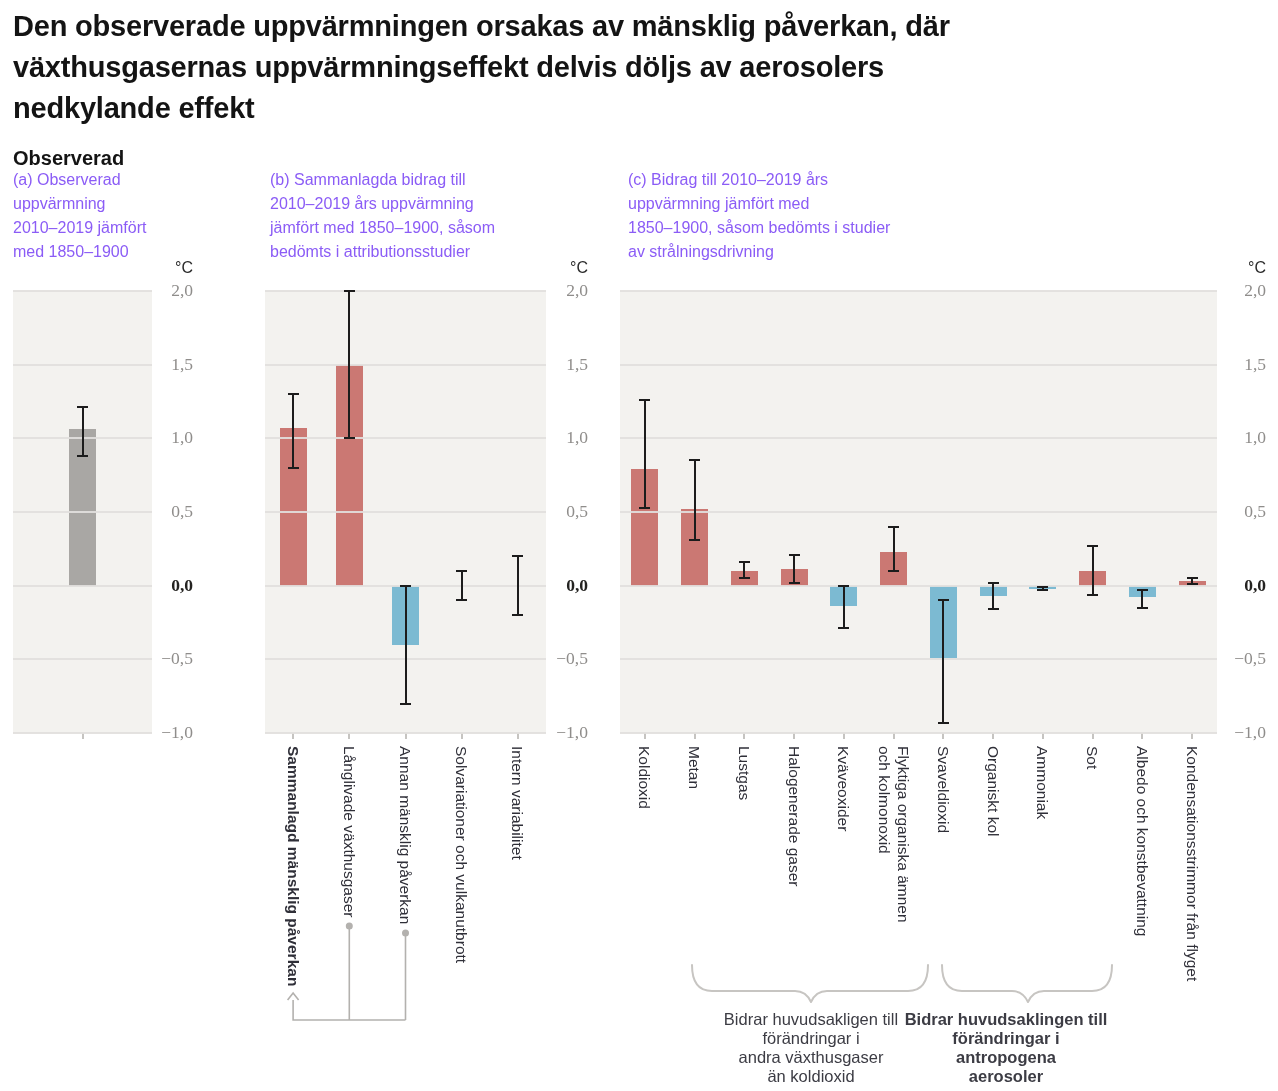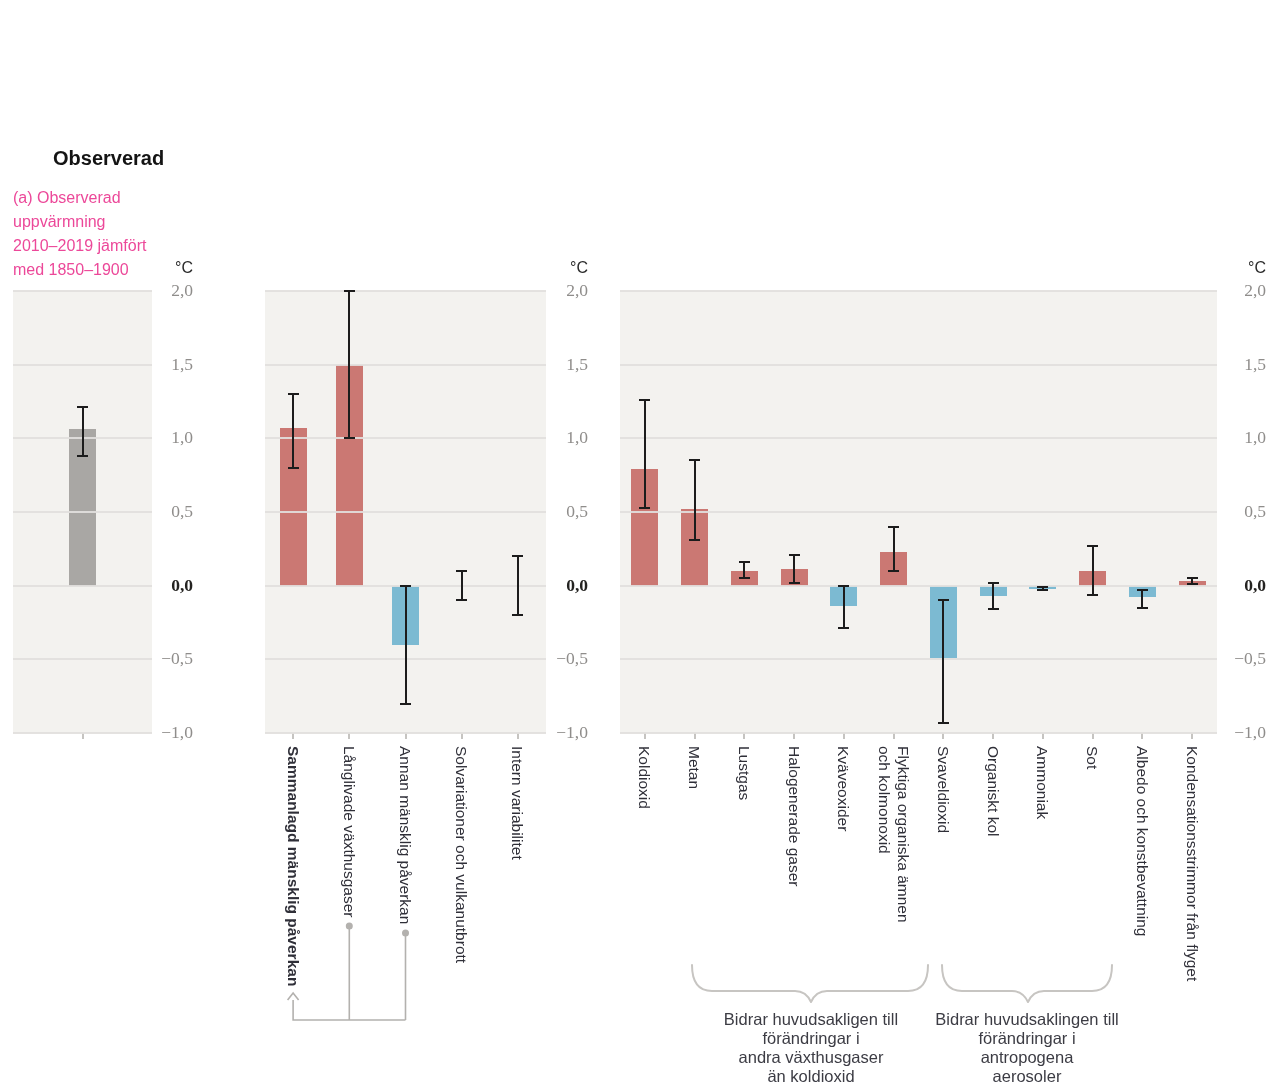--- a/index.html
+++ b/index.html
@@ -9,27 +9,27 @@
     background:#ffffff; overflow:hidden;
     font-family:"Liberation Sans","DejaVu Sans",sans-serif;
   }
   .page-title {
     position:absolute; left:13px; top:6px; width:1180px;
     font-size:29px; line-height:41px; font-weight:700; color:#141414;
     letter-spacing:-0.2px; white-space:pre-line;
   }
   .section-heading {
     position:absolute; top:147px; font-size:20px; font-weight:700;
-    color:#141414; white-space:nowrap;margin-left:40px;
+    color:#141414; white-space:nowrap;
   }
   .sec-observed { left:13px; }
   .sec-contributions { left:270px; }
   .panel-caption {
-    position:absolute; top:186px; font-size:16px; line-height:24px;
-    color:#ec4899; white-space:pre-line;
+    position:absolute; top:168px; font-size:16px; line-height:24px;
+    color:#8b5cf6; white-space:pre-line;
   }
   .cap-a { left:13px; }
   .cap-b { left:270px; }
   .cap-c { left:628px; }
   .unit-label {
     position:absolute; top:259px; width:60px; text-align:right;
     font-size:16px; color:#2b2b2b;
   }
   .plot {
     position:absolute; top:291px; height:442px; background:#f3f2ef;
@@ -57,34 +57,45 @@
     transform:translateX(-50%);
     font-size:15.5px; line-height:19px; color:#2f2f38;
   }
   .cat-label.bold { font-weight:700; }
   .overlay { position:absolute; left:0; top:0; width:1278px; height:1091px; z-index:5; pointer-events:none; }
   .bracket-note {
     position:absolute; top:1010px; width:244px; text-align:center;
     font-size:16.5px; line-height:19px; color:#3c3c44; white-space:pre-line;
   }
   .note-1 { left:689px; }
-  .note-2 { left:905px; }
+  .note-2 { left:884px;font-weight:bold; }
 </style>
 </head>
 <body>
 
 <div class="page">
 
+  <h1 class="page-title">Den observerade uppvärmningen orsakas av mänsklig påverkan, där
+växthusgasernas uppvärmningseffekt delvis döljs av aerosolers
+nedkylande effekt</h1>
 
   <div class="section-heading sec-observed">Observerad</div>
 
   <div class="panel-caption cap-a">(a) Observerad
 uppvärmning
 2010–2019 jämfört
 med 1850–1900</div>
+  <div class="panel-caption cap-b">(b) Sammanlagda bidrag till
+2010–2019 års uppvärmning
+jämfört med 1850–1900, såsom
+bedömts i attributionsstudier</div>
+  <div class="panel-caption cap-c">(c) Bidrag till 2010–2019 års
+uppvärmning jämfört med
+1850–1900, såsom bedömts i studier
+av strålningsdrivning</div>
 
   <div id="charts">
       <div class="plot" style="left: 13px; width: 139px;">
         <div class="bar" style="left: 56px; width: 27px; top: 138.493px; height: 156.173px; background: rgb(169, 167, 164);"></div>
         <div class="slot-tick" style="left: 68.5px;"></div>
         <div class="gridline" style="top: -1px;"></div>
         <div class="gridline" style="top: 72.6667px;"></div>
         <div class="gridline" style="top: 146.333px;"></div>
         <div class="gridline" style="top: 220px;"></div>
         <div class="gridline" style="top: 293.667px;"></div>

